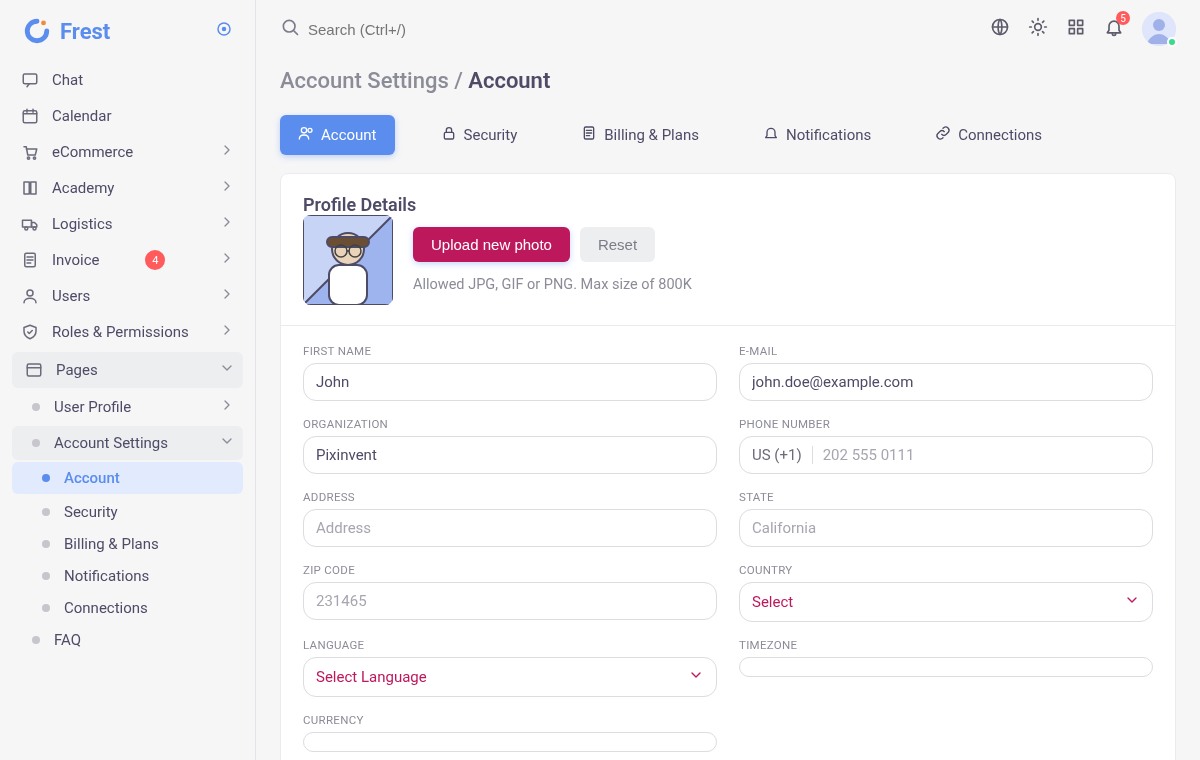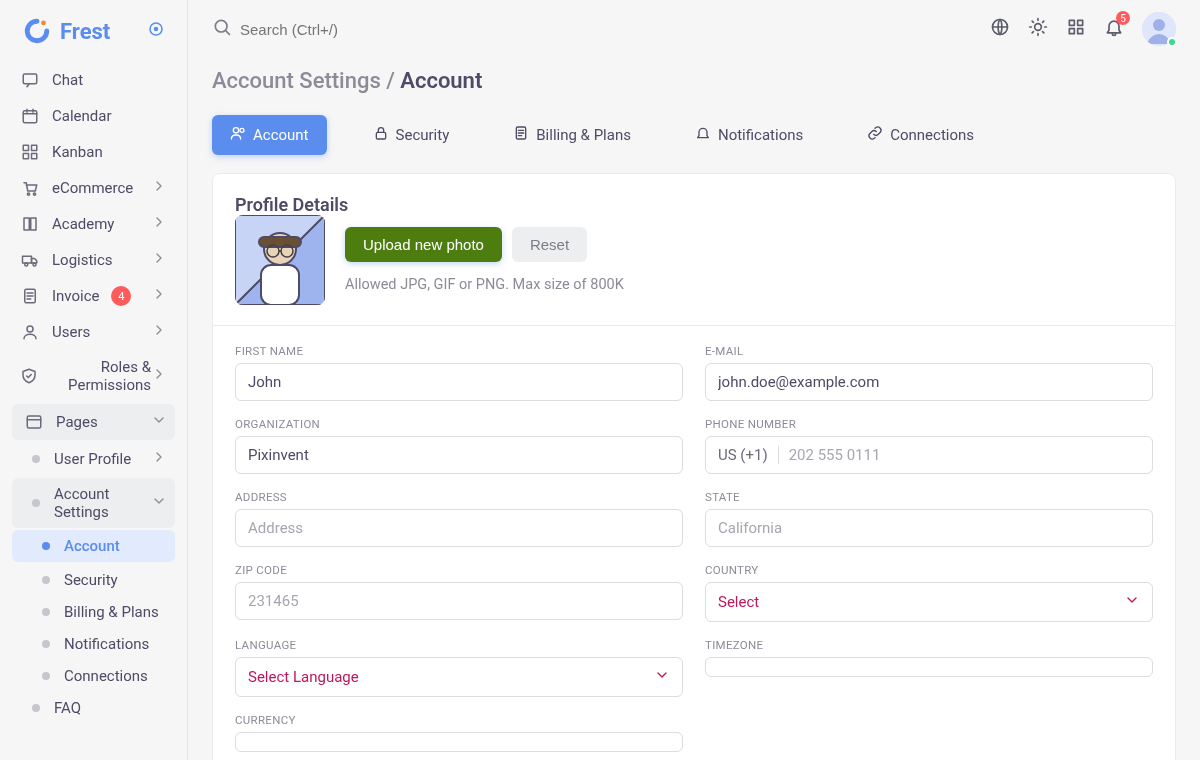--- a/index.html
+++ b/index.html
@@ -9,21 +9,21 @@
   color: #4e4b66;
   font-size: 15px;
   width: 1200px;
   height: 760px;
   overflow: hidden;
   display: flex;
 }
 
 
 .sidebar {
-  width: 188px;
+  width: 256px;
   background: #F6F6F7;
   border-right: 1px solid #e4e4e7;
   display: flex;
   flex-direction: column;
 }
 .logo-row {
   display: flex;
   align-items: center;
   padding: 18px 22px 18px 24px;
 }
@@ -283,21 +283,21 @@
 }
 .button-row { display: flex; gap: 10px; }
 .btn {
   padding: 9px 18px;
   border-radius: 6px;
   font-size: 15px;
   border: none;
   cursor: pointer;
 }
 .btn-primary {
-  background: #4d7c0f;
+  background: #be185d;
   color: #fff;
   box-shadow: 0 2px 6px rgba(90,141,238,.35);
   border-radius: 6px;
 }
 .btn-muted {
   background: #edeeef;
   color: #7c7c89;
 }
 .hint {
   color: #8c8c98;
@@ -317,21 +317,21 @@
   display: block;
   font-size: 11.5px;
   letter-spacing: 0.3px;
   color: #8c8c98;
   margin-bottom: 5px;
   text-transform: uppercase;
 }
 .control {
   width: 100%;
   border: 1px solid #dcdce1;
-  border-radius: 6px;
+  border-radius: 13px;
   padding: 9px 12px;
   font-size: 15px;
   color: #4e4b66;
   background: #fff;
   display: flex;
   align-items: center;
   gap: 8px;
 }
 .control input, .control select {
   border: none;
@@ -387,31 +387,20 @@
       <span>Chat</span>
     </div>
     <div class="nav-item">
       <span class="nav-icon">
           <svg viewBox="0 0 24 24" class="ico18">
             <rect x="3" y="5" width="18" height="16" rx="2"></rect>
             <path d="M3 9h18M8 3v4M16 3v4"></path>
           </svg>
         </span>
       <span>Calendar</span>
-    </div>
-    <div class="nav-item">
-      <span class="nav-icon">
-          <svg viewBox="0 0 24 24" class="ico18">
-            <rect x="3" y="3" width="7" height="7"></rect>
-            <rect x="14" y="3" width="7" height="7"></rect>
-            <rect x="3" y="14" width="7" height="7"></rect>
-            <rect x="14" y="14" width="7" height="7"></rect>
-          </svg>
-        </span>
-      <span>Kanban</span>
     </div>
     <div class="nav-item">
       <span class="nav-icon">
           <svg viewBox="0 0 24 24" class="ico18">
             <path d="M4 5h3l2 11h10l2-8H7"></path>
             <circle cx="10" cy="20" r="1.5"></circle>
             <circle cx="18" cy="20" r="1.5"></circle>
           </svg>
         </span>
       <span>eCommerce</span>

